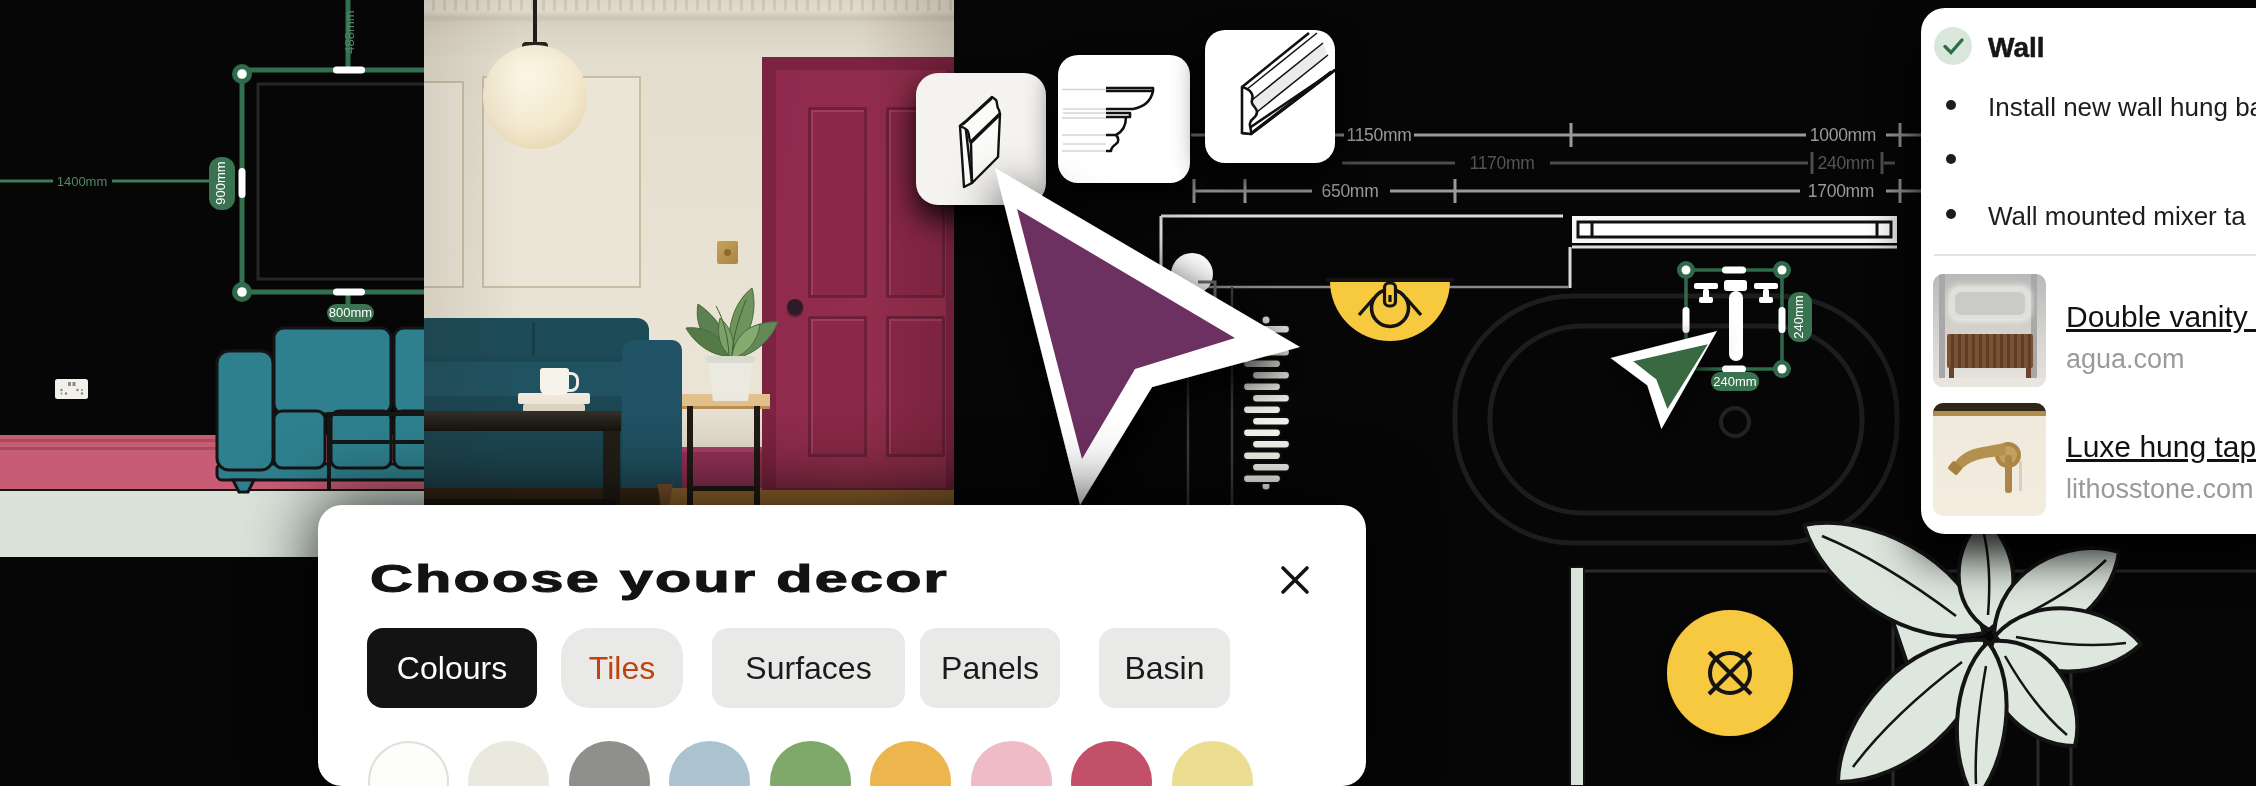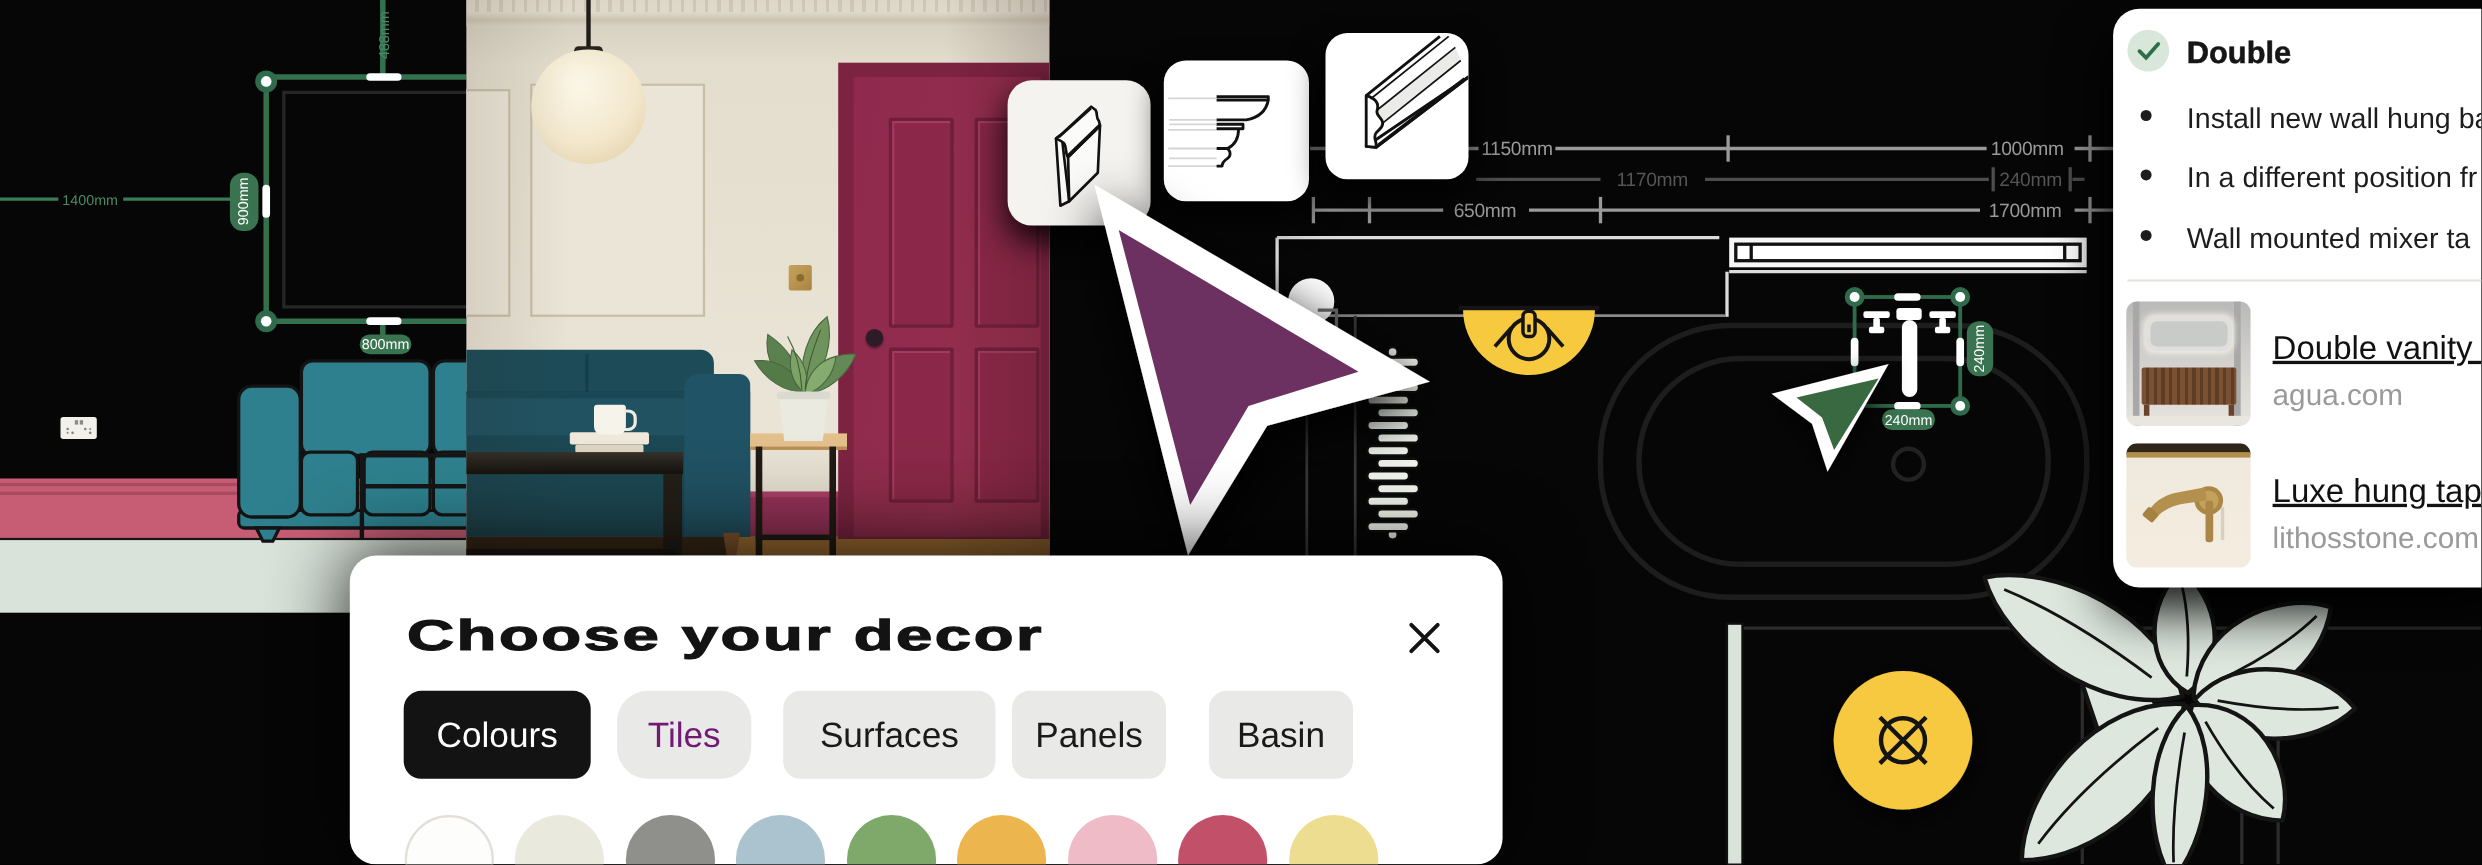--- a/index.html
+++ b/index.html
@@ -382,25 +382,24 @@
         <feDropShadow dx="2" dy="16" stdDeviation="24" flood-color="#000" flood-opacity="1"></feDropShadow>
       </filter>
     </defs>
   </svg>
 
   <div class="abs" id="panel" style="left:1921px;top:8px;width:360px;height:526px;background:#ffffff;border-radius:24px 0 0 24px;box-shadow:-6px 22px 45px rgba(0,0,0,.9);overflow:hidden;">
     <div class="abs" style="left:13px;top:19px;width:38px;height:38px;border-radius:50%;background:#d9e7da;"></div>
     <svg class="abs" style="left:13px;top:19px;" width="38" height="38" viewBox="0 0 38 38">
       <path d="M11 19.5 L17 25.5 L28 13" stroke="#2c6e49" stroke-width="3.4" fill="none" stroke-linecap="round"></path>
     </svg>
-    <div class="abs" style="left:67px;top:24px;font-size:28px;font-weight:bold;color:#161616;-webkit-text-stroke:0.5px #161616;">Double</div>
+    <div class="abs" style="left:67px;top:24px;font-size:28px;font-weight:bold;color:#161616;-webkit-text-stroke:0.5px #161616;">Wall</div>
     <div class="abs" style="left:25px;top:92px;width:10px;height:10px;border-radius:50%;background:#1d1d1d;"></div>
     <div class="abs" style="left:67px;top:84px;font-size:26px;color:#1d1d1d;white-space:nowrap;">Install new wall hung ba</div>
     <div class="abs" style="left:25px;top:146px;width:10px;height:10px;border-radius:50%;background:#1d1d1d;"></div>
-    <div class="abs" style="left:67px;top:138px;font-size:26px;color:#1d1d1d;white-space:nowrap;">In a different position fr</div>
     <div class="abs" style="left:25px;top:201px;width:10px;height:10px;border-radius:50%;background:#1d1d1d;"></div>
     <div class="abs" style="left:67px;top:193px;font-size:26px;color:#1d1d1d;white-space:nowrap;">Wall mounted mixer ta</div>
     <div class="abs" style="left:13px;top:246px;width:347px;height:1.5px;background:#dfe7df;"></div>
 
     <div class="abs" style="left:12px;top:266px;width:113px;height:113px;border-radius:10px;overflow:hidden;background:linear-gradient(180deg,#b9b9b9,#d6d4d0 55%,#e7e4de);">
       <div class="abs" style="left:6px;top:0;width:6px;height:113px;background:#a8a8a8;"></div>
       <div class="abs" style="left:98px;top:0;width:6px;height:113px;background:#a8a8a8;"></div>
       <div class="abs" style="left:18px;top:14px;width:78px;height:31px;border-radius:8px;background:#dfdfdd;box-shadow:0 0 6px 2px #f4f1e6;"></div>
       <div class="abs" style="left:22px;top:18px;width:70px;height:23px;border-radius:6px;background:#c9cbc9;"></div>
       <div class="abs" style="left:14px;top:60px;width:86px;height:34px;background:repeating-linear-gradient(90deg,#7b5134 0 4px,#5f3c24 4px 7px);border-radius:2px;"></div>
@@ -428,21 +427,21 @@
     <div class="abs" style="left:145px;top:422px;font-size:30px;color:#111;text-decoration:underline;white-space:nowrap;">Luxe hung tap</div>
     <div class="abs" style="left:145px;top:466px;font-size:27px;color:#9a9a9a;">lithosstone.com</div>
   </div>
 
   <div class="abs" id="modal" style="left:318px;top:505px;width:1048px;height:281px;background:#ffffff;border-radius:24px;box-shadow:0 -4px 70px rgba(0,0,0,.85);">
     <div class="abs" style="left:52px;top:52px;font-size:39px;font-weight:bold;color:#131313;letter-spacing:1.5px;-webkit-text-stroke:1.1px #131313;transform:scaleX(1.52);transform-origin:left top;white-space:nowrap;">Choose your decor</div>
     <svg class="abs" style="left:957px;top:55px;" width="40" height="40" viewBox="0 0 40 40">
       <path d="M8 8 L32 32 M32 8 L8 32" stroke="#131313" stroke-width="3.6" fill="none" stroke-linecap="round"></path>
     </svg>
     <div class="abs" style="left:49px;top:123px;width:170px;height:80px;background:#131313;border-radius:16px;color:#fff;font-size:32px;display:flex;align-items:center;justify-content:center;">Colours</div>
-    <div class="abs" style="left:243px;top:123px;width:122px;height:80px;background:#e9e9e7;border-radius:28px;color:#701a75;font-size:32px;display:flex;align-items:center;justify-content:center;">Tiles</div>
+    <div class="abs" style="left:243px;top:123px;width:122px;height:80px;background:#e9e9e7;border-radius:28px;color:#c2410c;font-size:32px;display:flex;align-items:center;justify-content:center;">Tiles</div>
     <div class="abs" style="left:394px;top:123px;width:193px;height:80px;background:#e9e9e7;border-radius:16px;color:#1a1a1a;font-size:32px;display:flex;align-items:center;justify-content:center;">Surfaces</div>
     <div class="abs" style="left:602px;top:123px;width:140px;height:80px;background:#e9e9e7;border-radius:16px;color:#1a1a1a;font-size:32px;display:flex;align-items:center;justify-content:center;">Panels</div>
     <div class="abs" style="left:781px;top:123px;width:131px;height:80px;background:#e9e9e7;border-radius:16px;color:#1a1a1a;font-size:32px;display:flex;align-items:center;justify-content:center;">Basin</div>
     <div class="abs" style="left:49.5px;top:236px;width:77px;height:77px;border-radius:50%;background:#fdfdfc;border:2px solid #e2ded8;"></div>
     <div class="abs" style="left:150px;top:236px;width:81px;height:81px;border-radius:50%;background:#e9e9dd;"></div>
     <div class="abs" style="left:250.5px;top:236px;width:81px;height:81px;border-radius:50%;background:#8f8f8b;"></div>
     <div class="abs" style="left:351px;top:236px;width:81px;height:81px;border-radius:50%;background:#abc3cf;"></div>
     <div class="abs" style="left:451.5px;top:236px;width:81px;height:81px;border-radius:50%;background:#7fa96b;"></div>
     <div class="abs" style="left:552px;top:236px;width:81px;height:81px;border-radius:50%;background:#edb54d;"></div>
     <div class="abs" style="left:652.5px;top:236px;width:81px;height:81px;border-radius:50%;background:#eebbc6;"></div>

